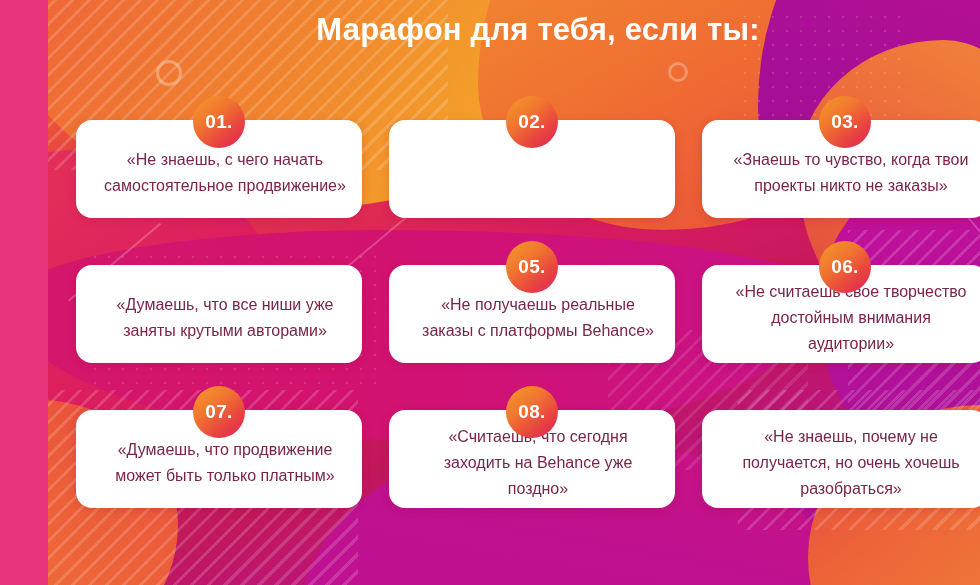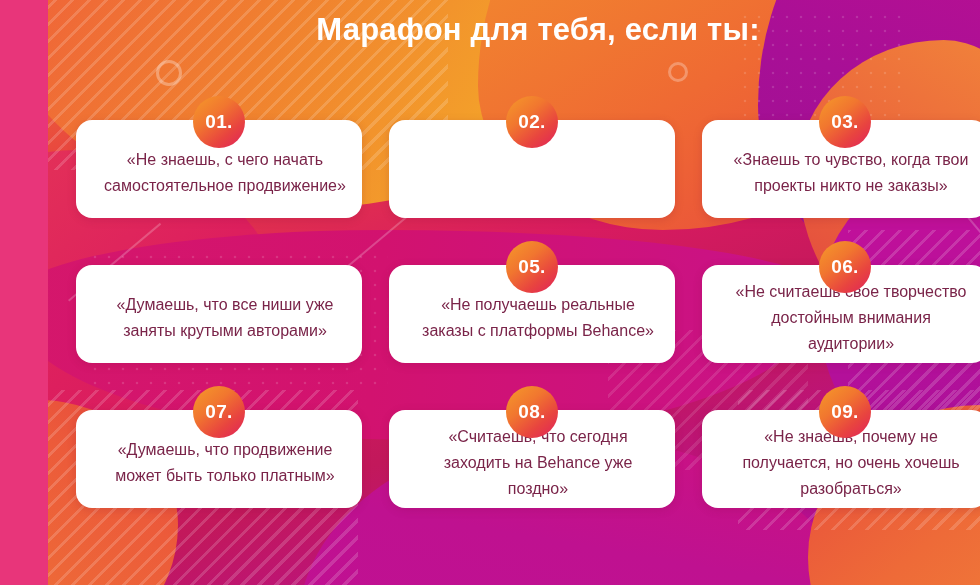--- a/index.html
+++ b/index.html
@@ -283,18 +283,17 @@
       <div class="badge">07.</div>
       <div class="card-text">«Думаешь, что продвижение может быть только платным»</div>
     </div>
 
     <div class="card">
       <div class="badge">08.</div>
       <div class="card-text">«Считаешь, что сегодня заходить на Behance уже поздно»</div>
     </div>
 
     <div class="card">
-      <div class="badge">09.</div>
       <div class="card-text">«Не знаешь, почему не получается, но очень хочешь разобраться»</div>
     </div>
 
   </div>
 </div>
 
 </body></html>

